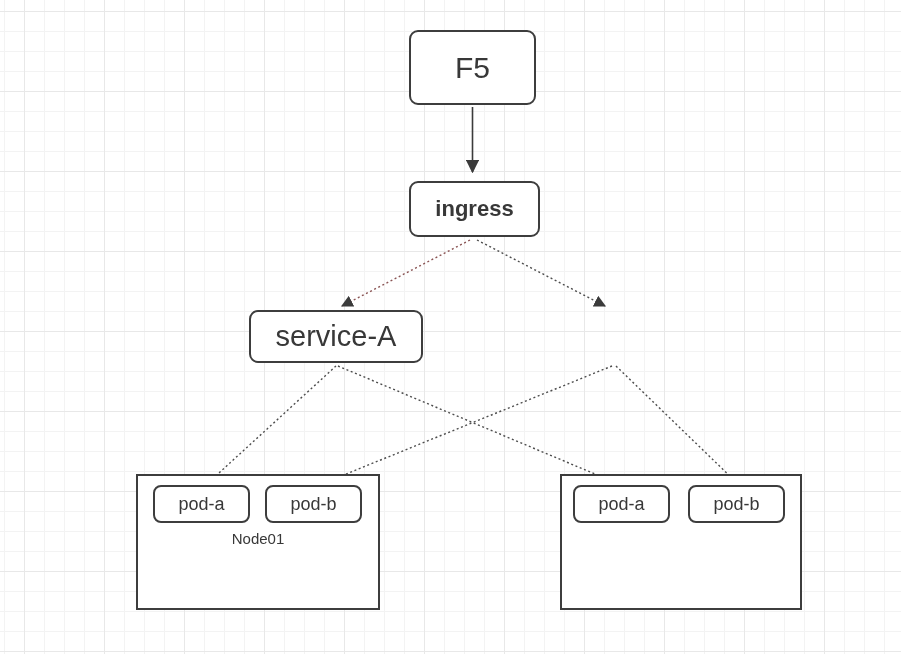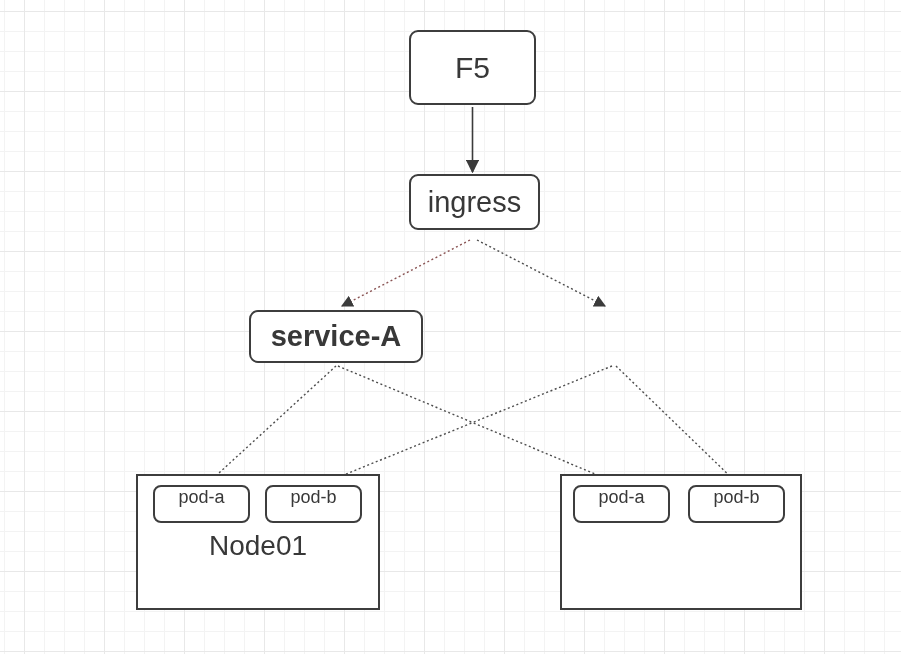--- a/index.html
+++ b/index.html
@@ -36,22 +36,22 @@
     border: 2.5px solid #3d3d3d;
     border-radius: 9px;
     display: flex;
     align-items: center;
     justify-content: center;
     color: #383838;
     box-sizing: border-box;
     white-space: nowrap;
   }
   .shape-f5       { left:409px; top:30px;  width:127px; height:75px; font-size:30px; }
-  .shape-ingress  { left:409px; top:174px; width:131px; height:56px; font-size:29px; }
-  .shape-svc-a    { left:249px; top:310px; width:174px; height:53px; font-size:29px;font-weight:bold; }
+  .shape-ingress  { left:409px; top:181px; width:131px; height:56px; font-size:22px;font-weight:bold; }
+  .shape-svc-a    { left:249px; top:310px; width:174px; height:53px; font-size:29px; }
   .shape-svc-b    { left:528px; top:310px; width:173px; height:53px; font-size:29px; }
 
   .node-box {
     position: absolute;
     background: #ffffff;
     border: 2.5px solid #3d3d3d;
     border-radius: 0;
     box-sizing: border-box;
     top: 474px;
     height: 136px;
@@ -63,37 +63,37 @@
   .pod {
     position: absolute;
     top: 9px;
     width: 97px;
     height: 38px;
     background: #ffffff;
     border: 2.5px solid #3d3d3d;
     border-radius: 8px;
     box-sizing: border-box;
     display: flex;
-    align-items: flex-start;
+    align-items: center;
     justify-content: center;
     font-size: 18px;
     color: #383838;
   }
   .node-box-1 .pod-a { left:15px;  }
   .node-box-1 .pod-b { left:127px; }
   .node-box-2 .pod-a { left:11px;  }
   .node-box-2 .pod-b { left:126px; }
 
   .node-label {
     position: absolute;
     top: 54px;
     left: 0;
     width: 100%;
     text-align: center;
-    font-size: 28px;
+    font-size: 15px;
     color: #383838;
   }
 </style>
 </head>
 <body>
 
 <div class="canvas">
 
   <svg class="edges" viewBox="0 0 901 654">
     <defs>

